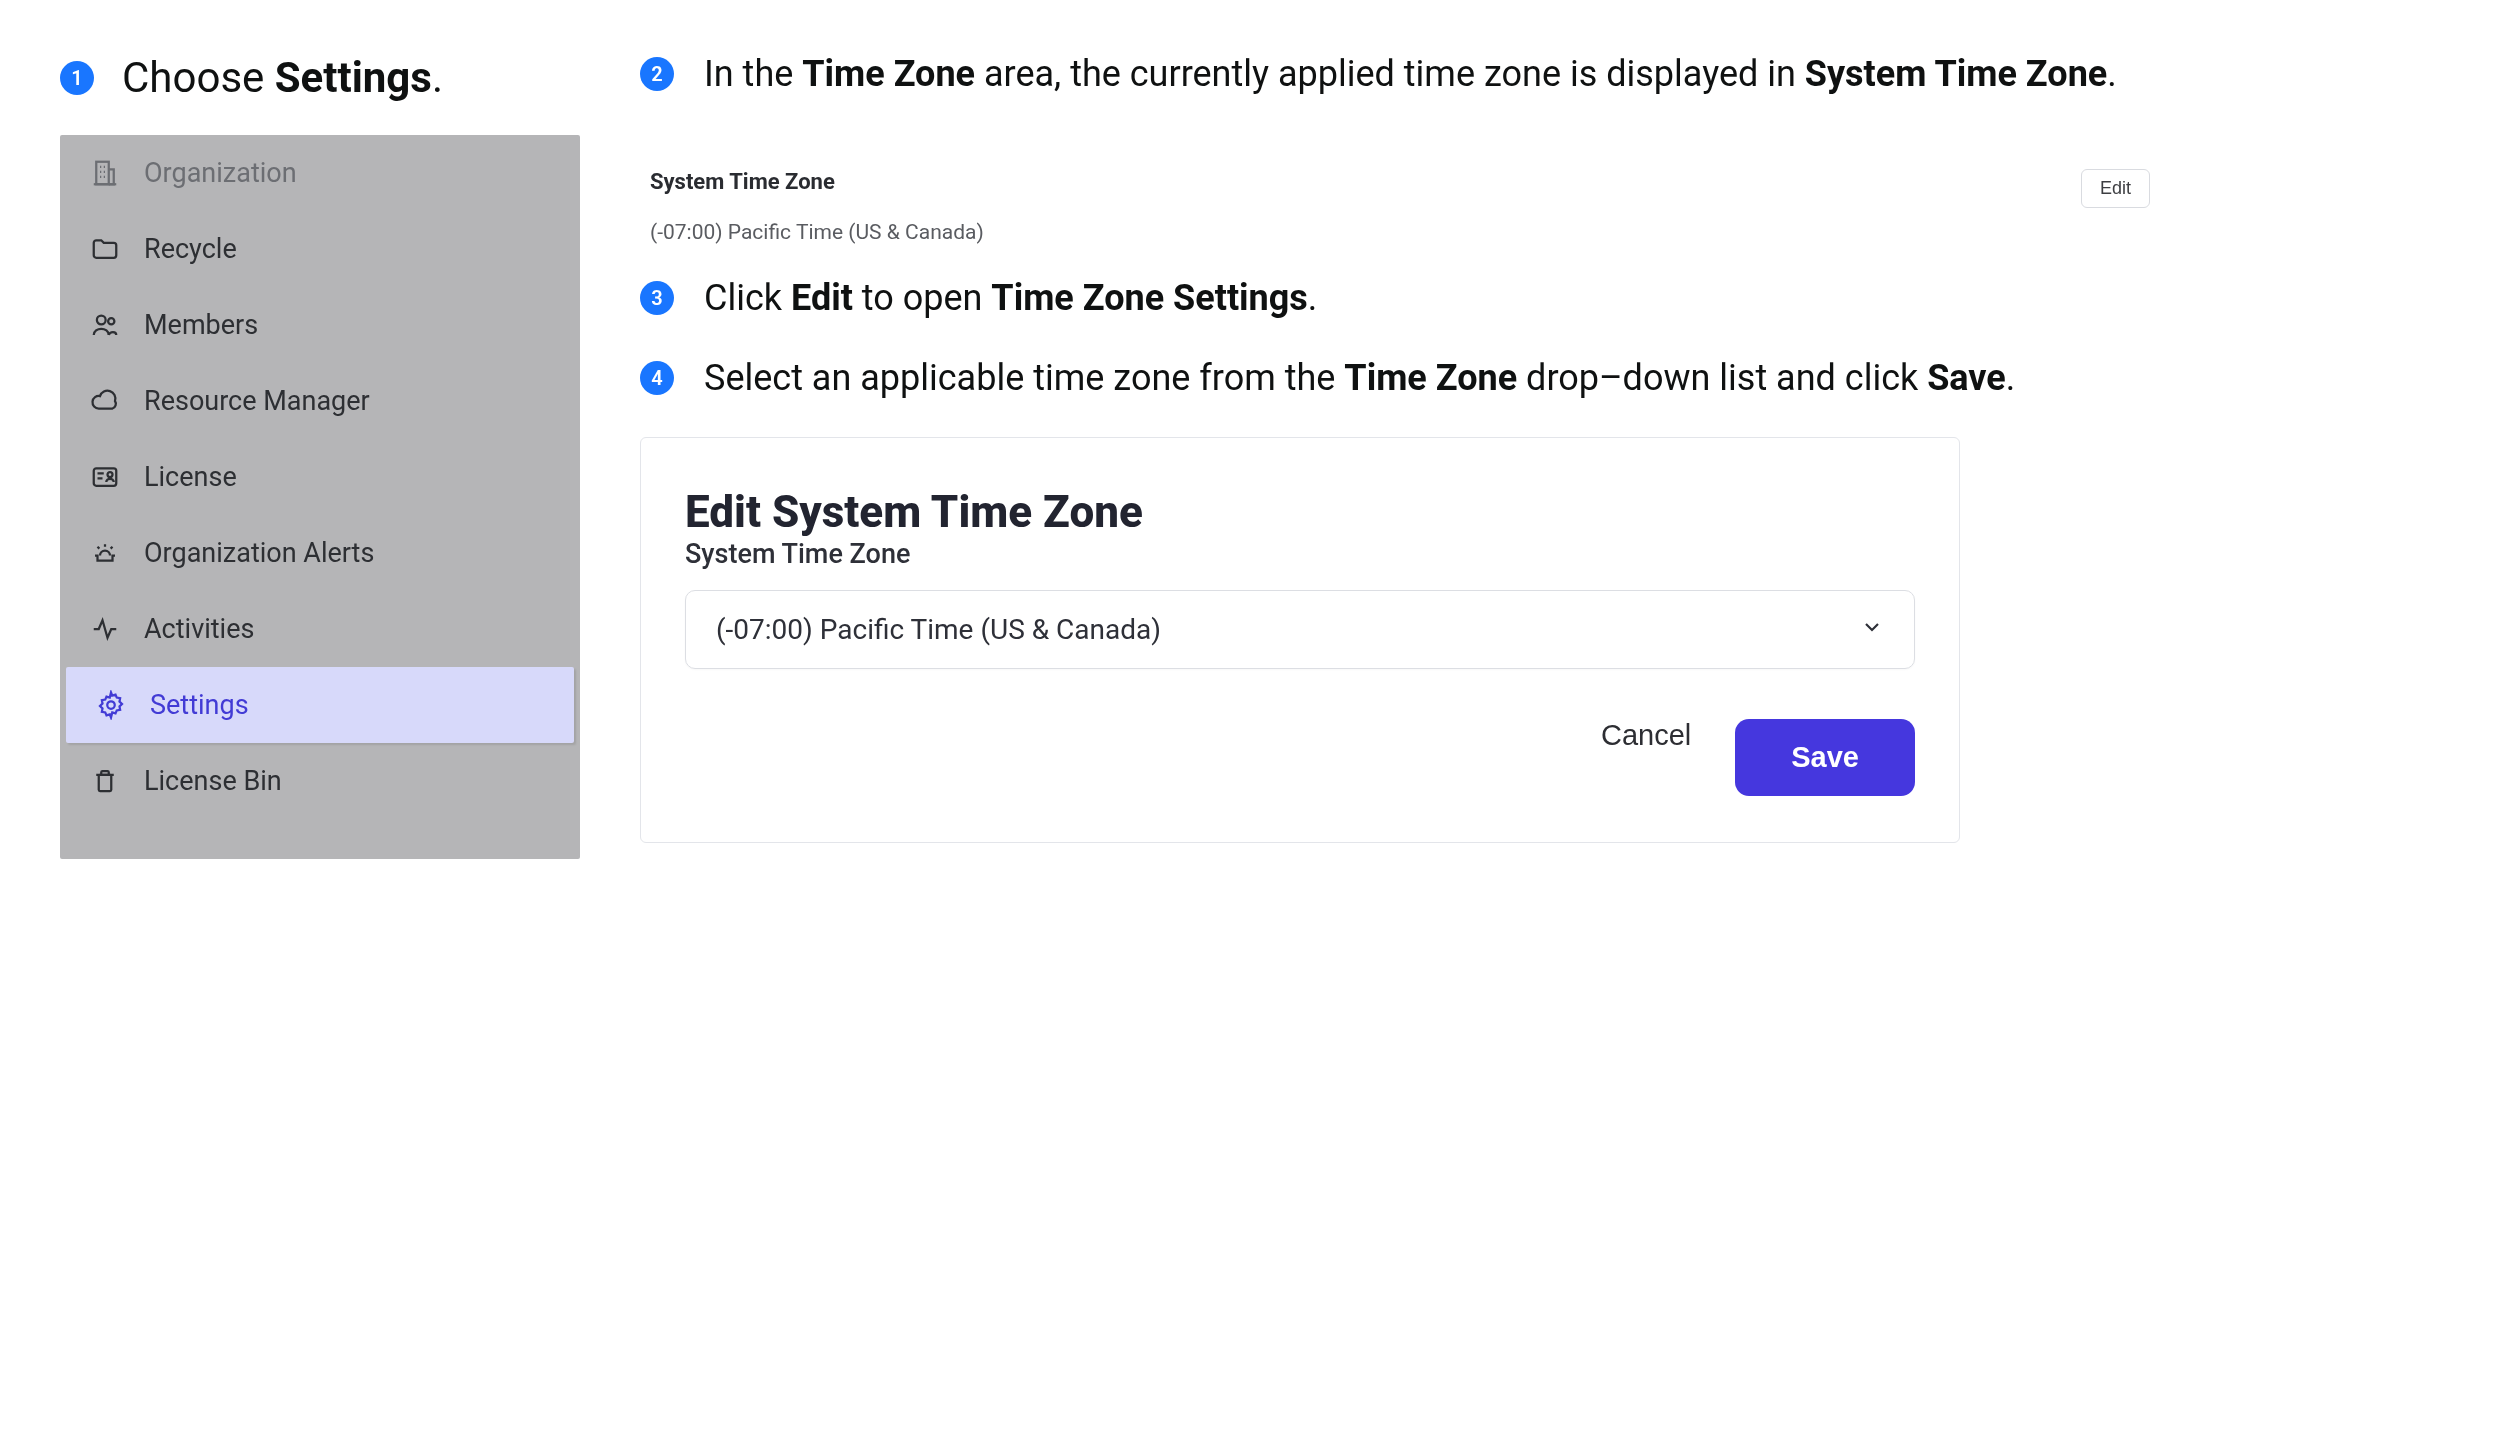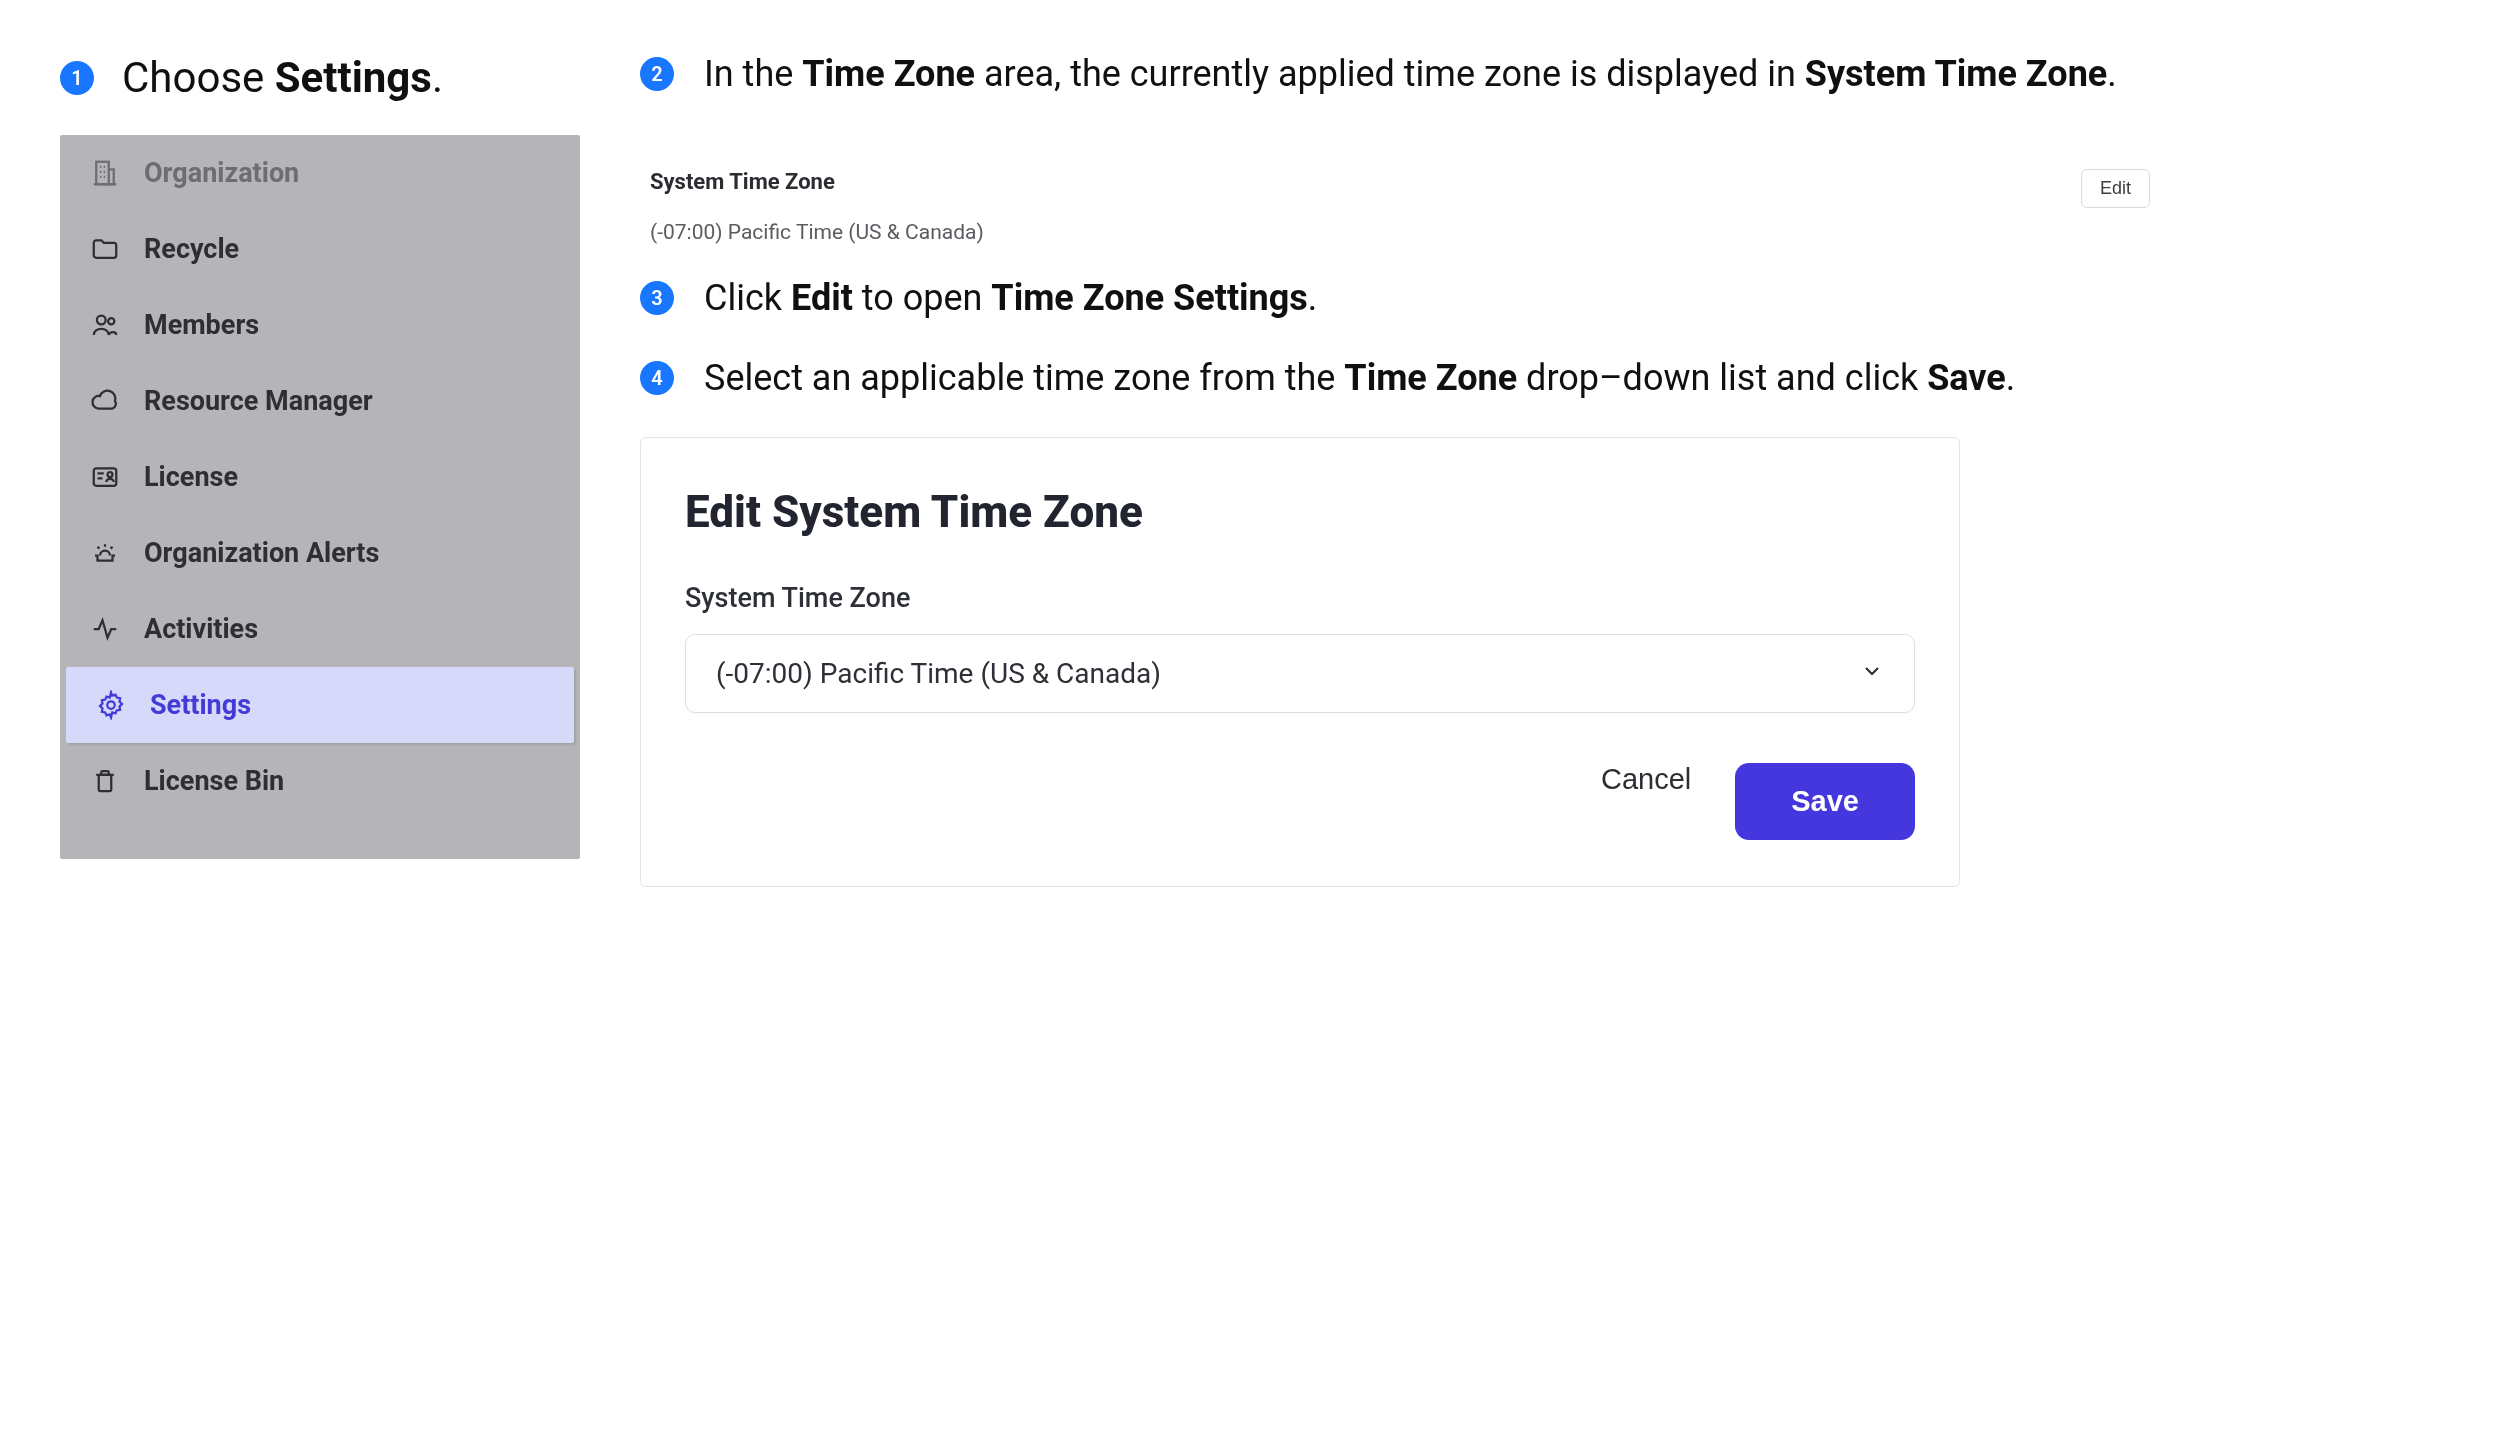--- a/index.html
+++ b/index.html
@@ -65,21 +65,21 @@
       padding-bottom: 40px;
       border-radius: 2px;
     }
     .side-item {
       display: flex;
       align-items: center;
       gap: 24px;
       padding: 22px 30px;
       font-size: 27px;
       color: #2d2f33;
-      font-weight: 700;
+      font-weight: 400;
     }
     .side-item.muted {
       color: #6c6e73;
     }
     .side-item.active {
       background: #d7d9fa;
       color: #423bd5;
       margin: 0 6px;
       border-radius: 2px;
       box-shadow: 2px 2px 2px rgba(0,0,0,0.1);
@@ -130,21 +130,20 @@
       border: 1.5px solid #e3e5ea;
       border-radius: 6px;
       padding: 48px 44px 46px 44px;
       margin-top: 34px;
       max-width: 1320px;
     }
     .edit-title {
       font-size: 44px;
       font-weight: 800;
       color: #222430;
-      margin-bottom: 44px;
     }
     .field-label {
       font-size: 27px;
       color: #2e3038;
       font-weight: 500;
       margin-bottom: 20px;
     }
     .select-box {
       border: 1px solid #dcdee3;
       border-radius: 10px;

